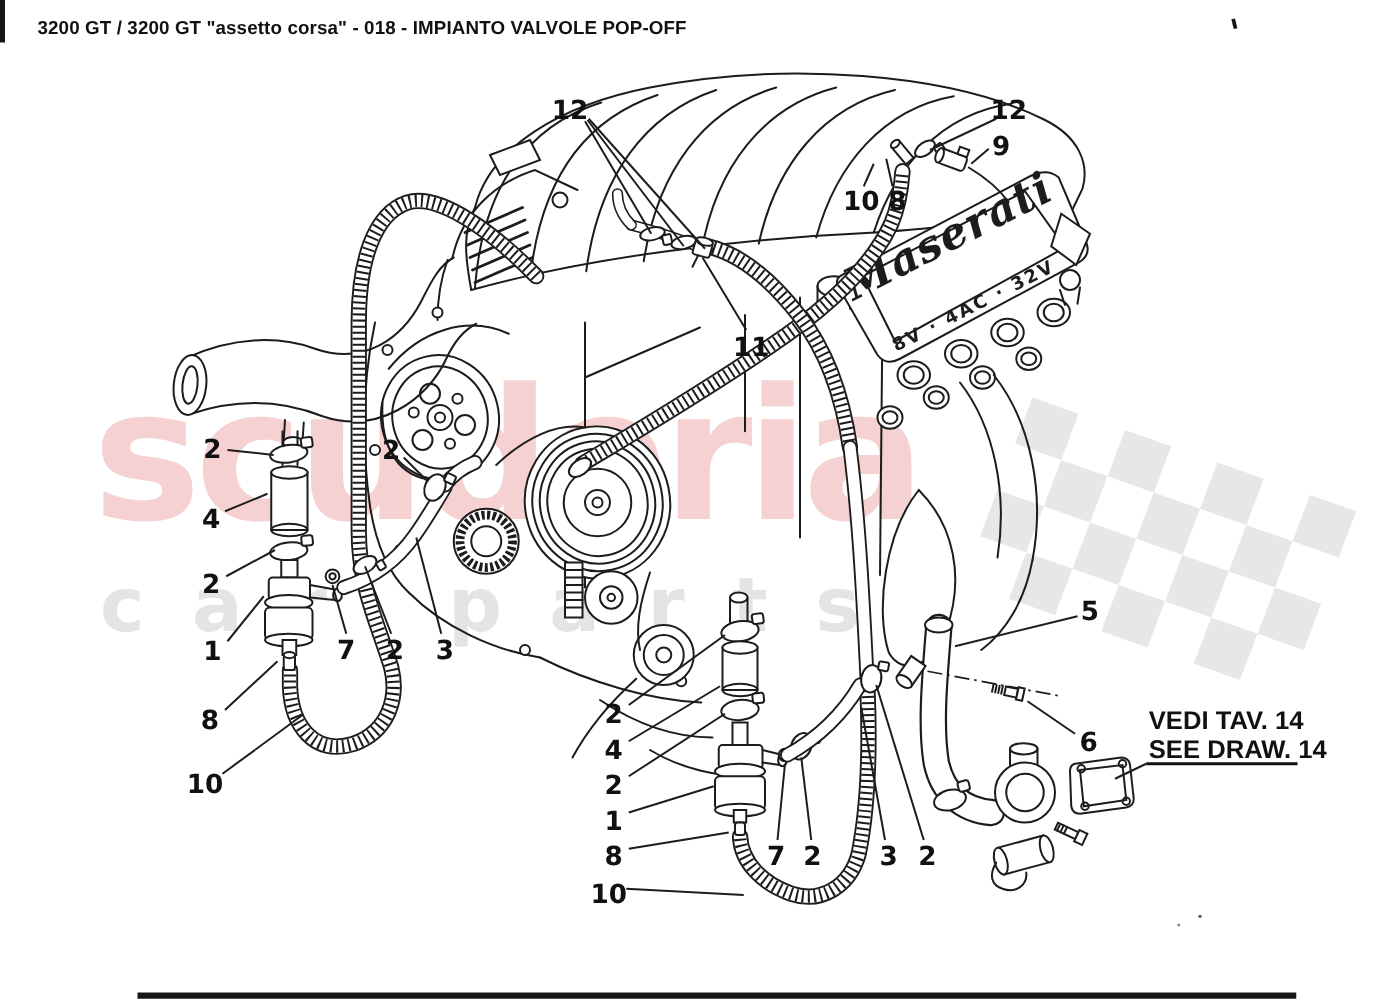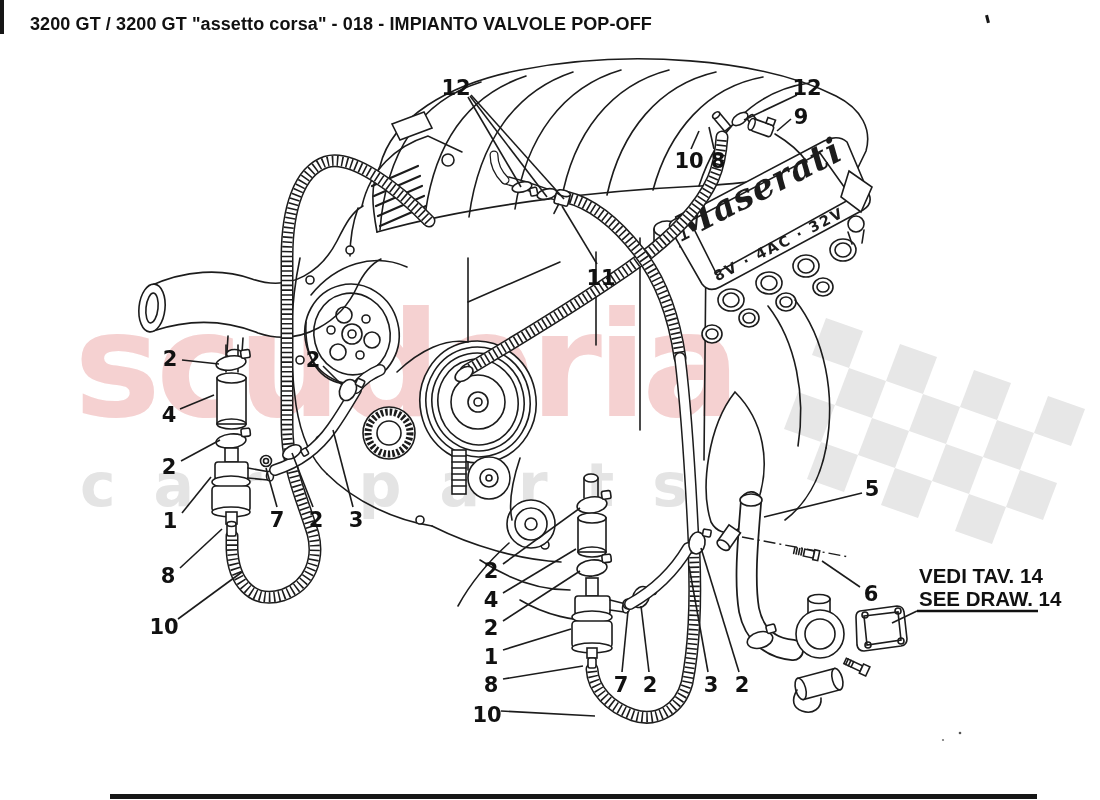--- a/index.html
+++ b/index.html
@@ -1,18 +1,18 @@
 <!DOCTYPE html>
 <html><head>
 <meta charset="utf-8">
 <style>
   html,body{margin:0;padding:0;background:#fff;}
   .page{position:relative;width:1100px;height:800px;background:#ffffff;overflow:hidden;
         font-family:"Liberation Sans",sans-serif;}
-  .header{position:absolute;left:30px;top:14px;font-size:18px;font-weight:bold;color:#111;
+  .header{position:absolute;left:30px;top:14px;font-size:15px;font-weight:bold;color:#111;
           letter-spacing:0.1px;white-space:nowrap;}
   .wm{position:absolute;font-family:"DejaVu Sans",sans-serif;font-weight:bold;line-height:1;
       white-space:nowrap;user-select:none;}
   .wm1{left:74px;top:292px;font-size:146px;letter-spacing:-5px;}
   .wm2{left:80px;top:455px;font-size:60px;letter-spacing:38px;}
   .artifact{position:absolute;background:#161616;}
   .bar-left{left:0;top:0;width:4px;height:34px;}
   .bar-bottom{left:110px;top:794px;width:927px;height:5px;}
   .tick{left:986px;top:15px;width:3px;height:8px;transform:rotate(-14deg);}
   svg{position:absolute;left:0;top:0;}

